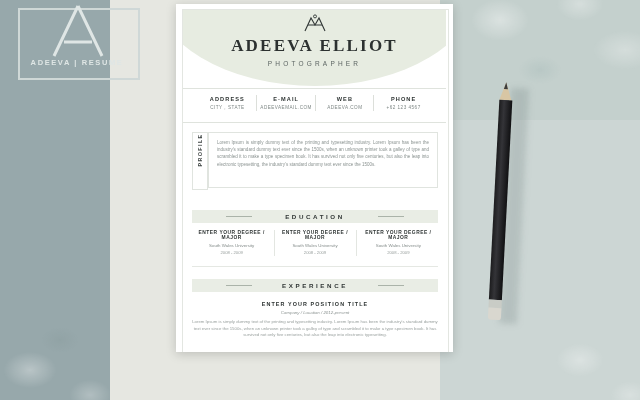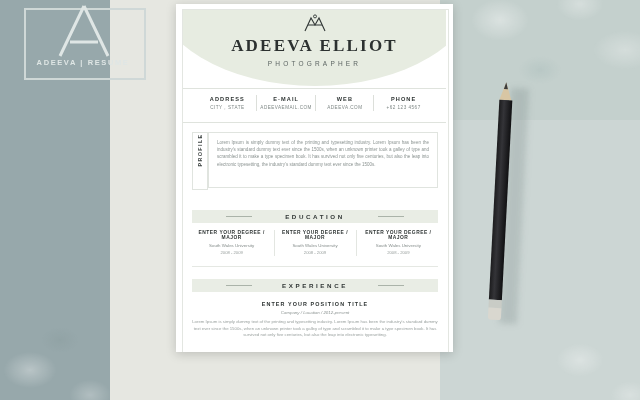--- a/index.html
+++ b/index.html
@@ -28,21 +28,21 @@
        background:
          radial-gradient(ellipse 38px 26px at 30px 70px, rgba(255,255,255,.65), rgba(255,255,255,0) 70%),
          radial-gradient(ellipse 30px 22px at 90px 95px, rgba(255,255,255,.5), rgba(255,255,255,0) 70%),
          radial-gradient(ellipse 26px 18px at 60px 40px, rgba(120,140,140,.35), rgba(120,140,140,0) 70%);}
   .fl3{left:520px;top:300px;width:130px;height:110px;
        background:
          radial-gradient(ellipse 34px 24px at 60px 60px, rgba(255,255,255,.6), rgba(255,255,255,0) 70%),
          radial-gradient(ellipse 28px 20px at 110px 95px, rgba(255,255,255,.5), rgba(255,255,255,0) 70%);}
 
   
-  .watermark{position:absolute;left:24px;top:8px;width:96px;height:72px;}
+  .watermark{position:absolute;left:18px;top:8px;width:96px;height:72px;}
   .wm-box{position:absolute;left:0;top:0;width:118px;height:68px;border:2px solid #cfd8d7;}
   .wm-a{position:absolute;left:34px;top:-4px;width:52px;height:54px;}
   .wm-a svg{display:block;}
   .wm-text{position:absolute;left:0;top:50px;width:118px;text-align:center;
            font-size:7.5px;letter-spacing:1.6px;color:#dfe6e5;font-weight:bold;}
 
   
   .page{position:absolute;left:176px;top:4px;width:277px;height:348px;background:#ffffff;
         box-shadow:0 2px 10px rgba(0,0,0,.18);overflow:hidden;}
   .page-inner{position:absolute;left:6px;top:5px;width:265px;height:382px;border:1px solid #e3e6e1;}

